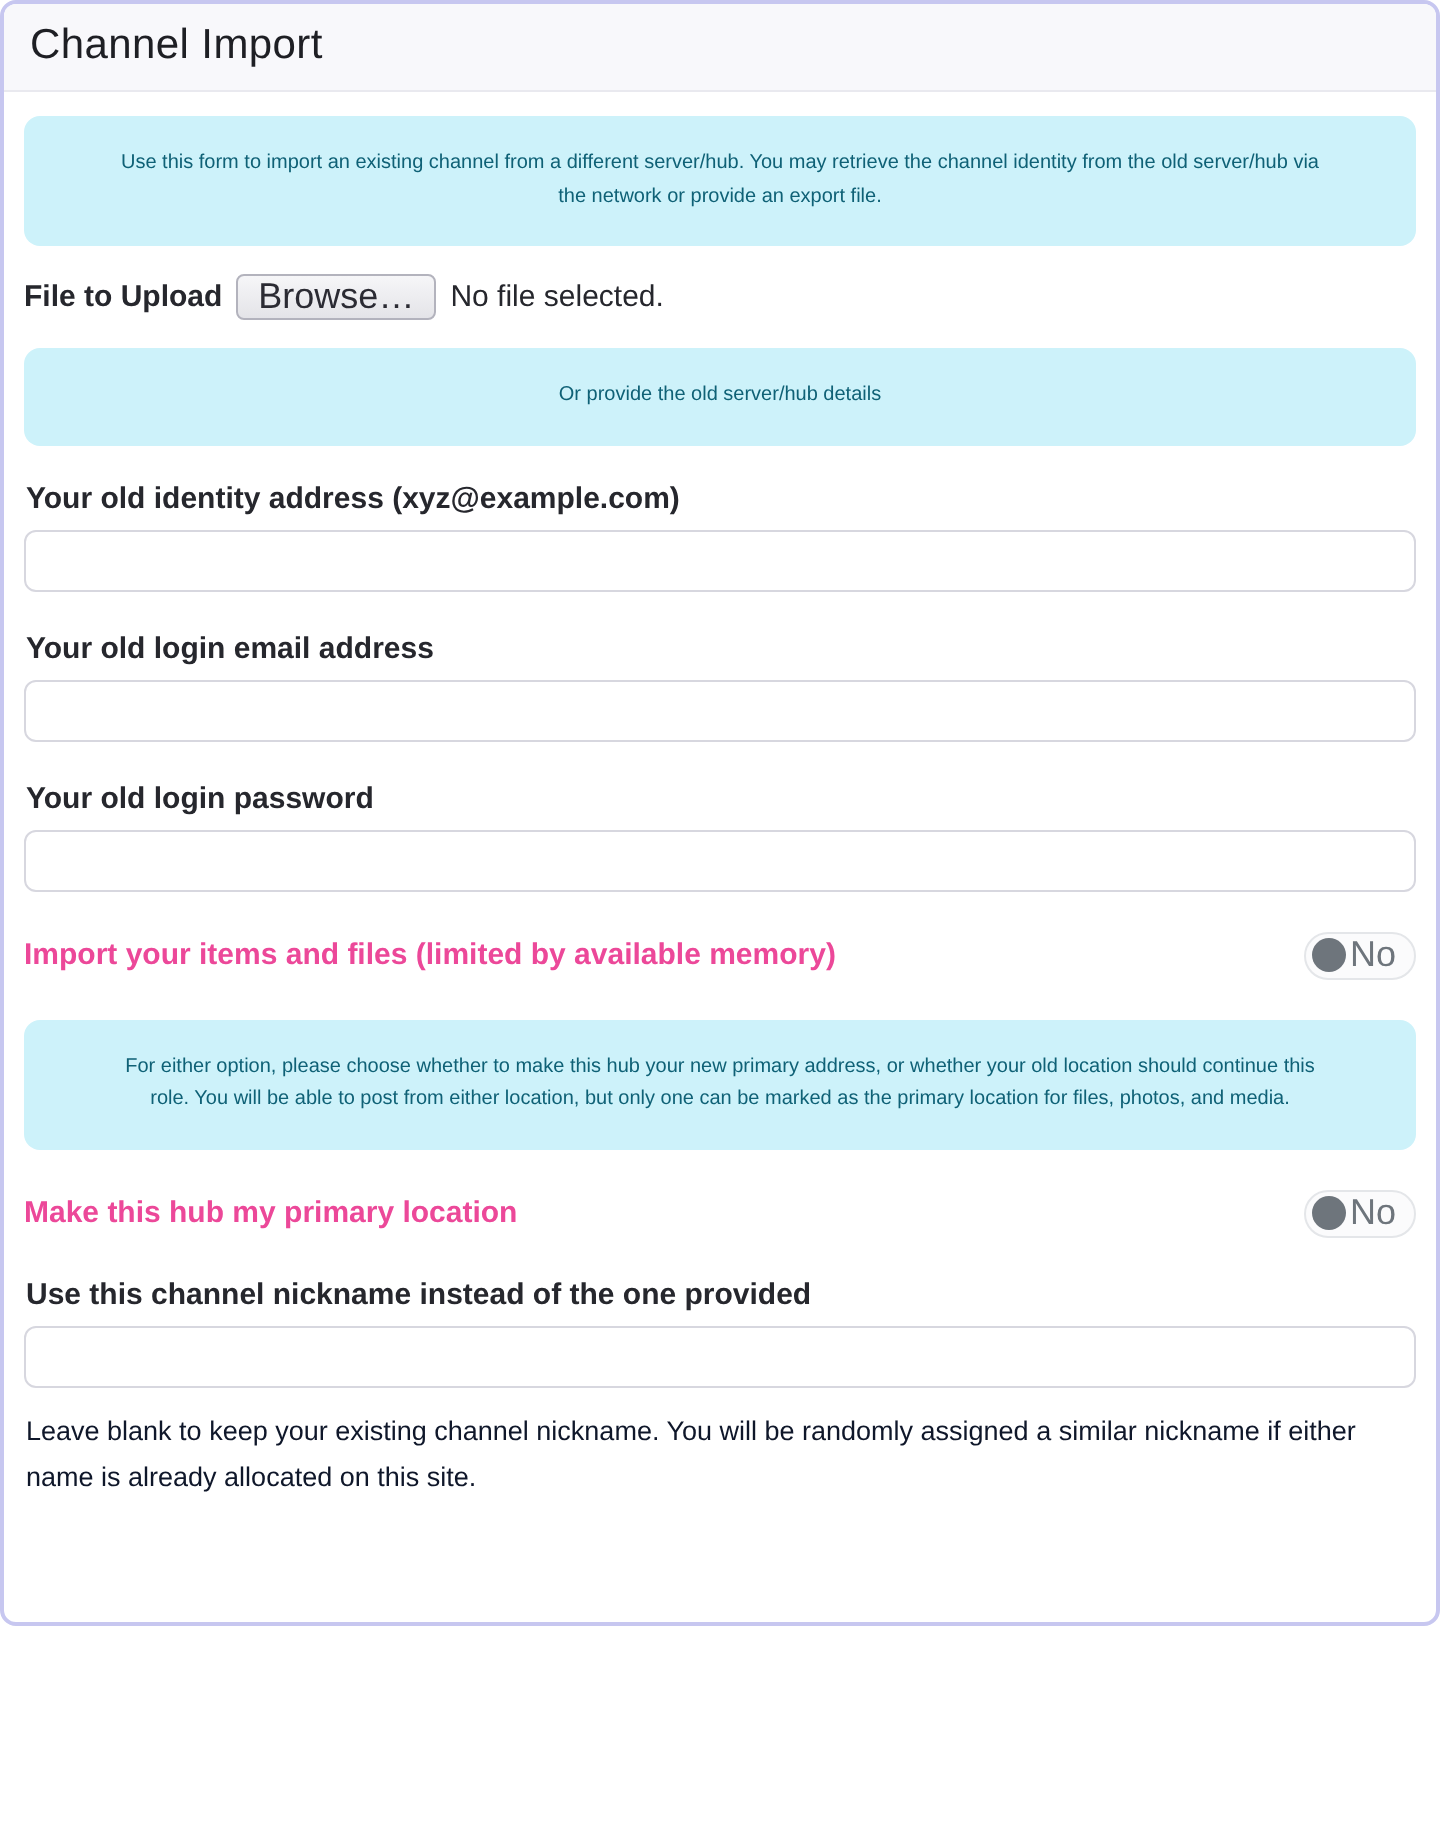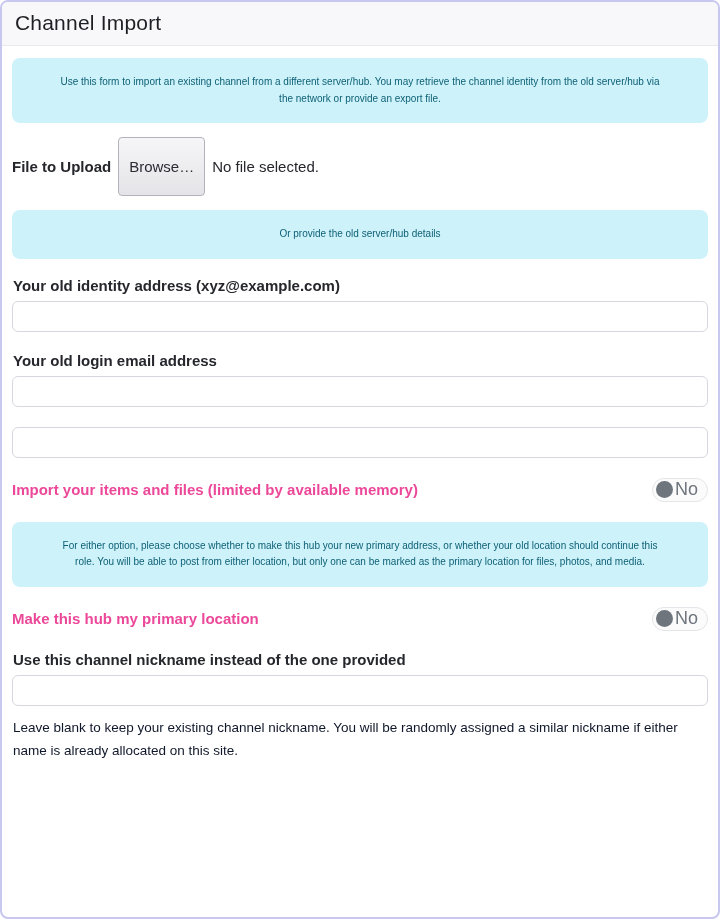--- a/index.html
+++ b/index.html
@@ -4,21 +4,21 @@
 <style>
   * { box-sizing: border-box; }
   html, body { margin: 0; padding: 0; background: #ffffff; }
   body {
     font-family: "Liberation Sans", sans-serif;
     width: 720px;
     height: 919px;
   }
   .page {
     width: 720px;
-    height: 919px;
+    height: 813px;
     background: #ffffff;
     border: 2px solid #c7c7f0;
     border-radius: 8px;
     overflow: hidden;
   }
   .header {
     background: #f8f8fb;
     border-bottom: 1px solid #e9e9ef;
     padding: 9px 13px 10px 13px;
   }
@@ -47,26 +47,26 @@
     gap: 7px;
     margin: 14px 0 14px 0;
   }
   .file-label {
     font-size: 15px;
     font-weight: 700;
     color: #26272d;
   }
   .browse-btn {
     font-family: "Liberation Sans", sans-serif;
-    font-size: 15px;
+    font-size: 18px;
     color: #2b2b33;
     background: linear-gradient(#f6f6f8, #e4e4e8);
     border: 1px solid #b3b3bd;
     border-radius: 4px;
-    padding: 20px 10px;
+    padding: 0 10px;
     cursor: pointer;
   }
   .file-status {
     font-size: 15px;
     color: #26272d;
   }
   .field-group { margin: 18px 0 20px 0; }
   .field-label {
     display: block;
     font-size: 15px;
@@ -154,20 +154,21 @@
       <label class="field-label">Your old identity address (xyz@example.com)</label>
       <input class="text-input" type="text" value="" style="">
     </div>
 
     <div class="field-group">
       <label class="field-label">Your old login email address</label>
       <input class="text-input" type="text" value="" style="">
     </div>
 
     <div class="field-group">
+      <label class="field-label">Your old login password</label>
       <input class="text-input" type="password" value="" style="">
     </div>
 
     <div class="toggle-row">
       <span class="toggle-label">Import your items and files (limited by available memory)</span>
       <span class="toggle">
         <span class="toggle-knob"></span>
         <span class="toggle-state">No</span>
       </span>
     </div>

